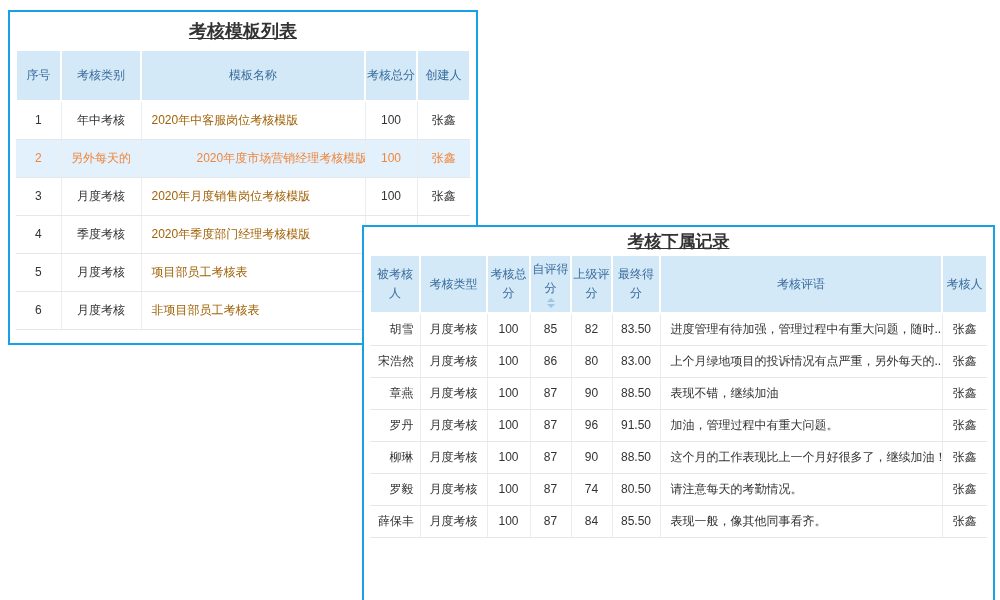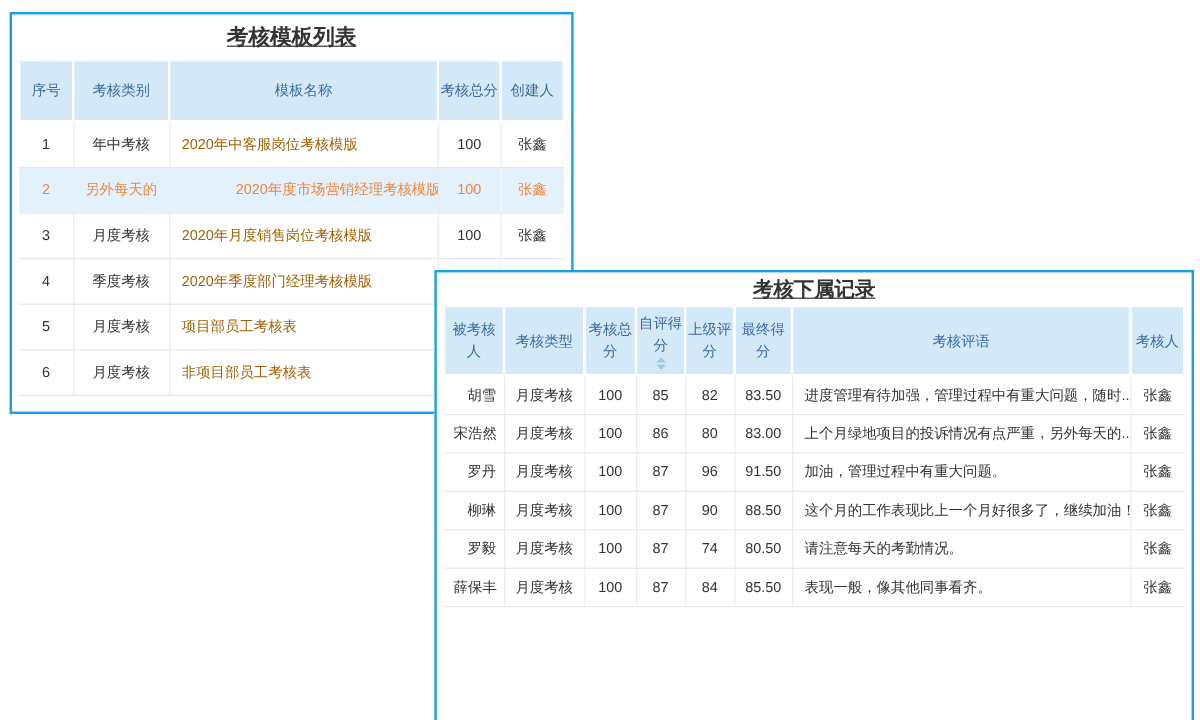--- a/index.html
+++ b/index.html
@@ -202,20 +202,30 @@
             <td class="c-assessee">宋浩然</td>
             <td class="c-type">月度考核</td>
             <td class="c-total">100</td>
             <td class="c-self">86</td>
             <td class="c-superior">80</td>
             <td class="c-final">83.00</td>
             <td class="c-comment">上个月绿地项目的投诉情况有点严重，另外每天的...</td>
             <td class="c-assessor">张鑫</td>
           </tr>
           <tr>
+            <td class="c-assessee">章燕</td>
+            <td class="c-type">月度考核</td>
+            <td class="c-total">100</td>
+            <td class="c-self">87</td>
+            <td class="c-superior">90</td>
+            <td class="c-final">88.50</td>
+            <td class="c-comment">表现不错，继续加油</td>
+            <td class="c-assessor">张鑫</td>
+          </tr>
+          <tr>
             <td class="c-assessee">罗丹</td>
             <td class="c-type">月度考核</td>
             <td class="c-total">100</td>
             <td class="c-self">87</td>
             <td class="c-superior">96</td>
             <td class="c-final">91.50</td>
             <td class="c-comment">加油，管理过程中有重大问题。</td>
             <td class="c-assessor">张鑫</td>
           </tr>
           <tr>

